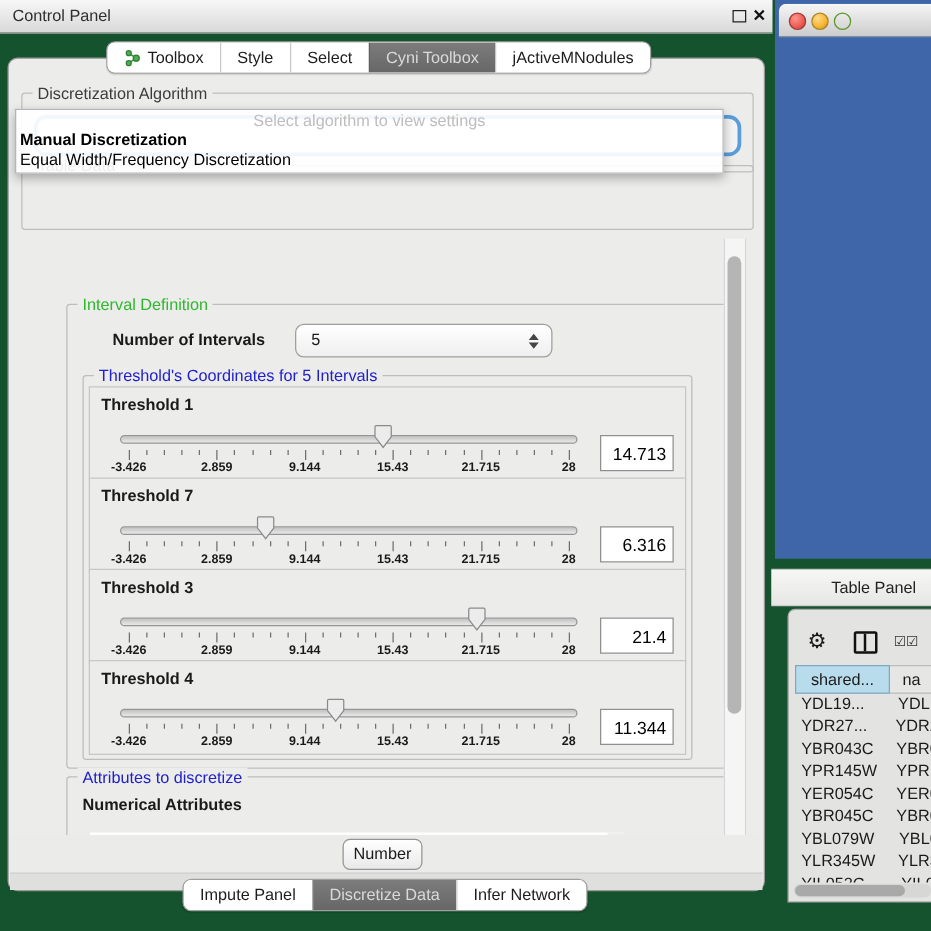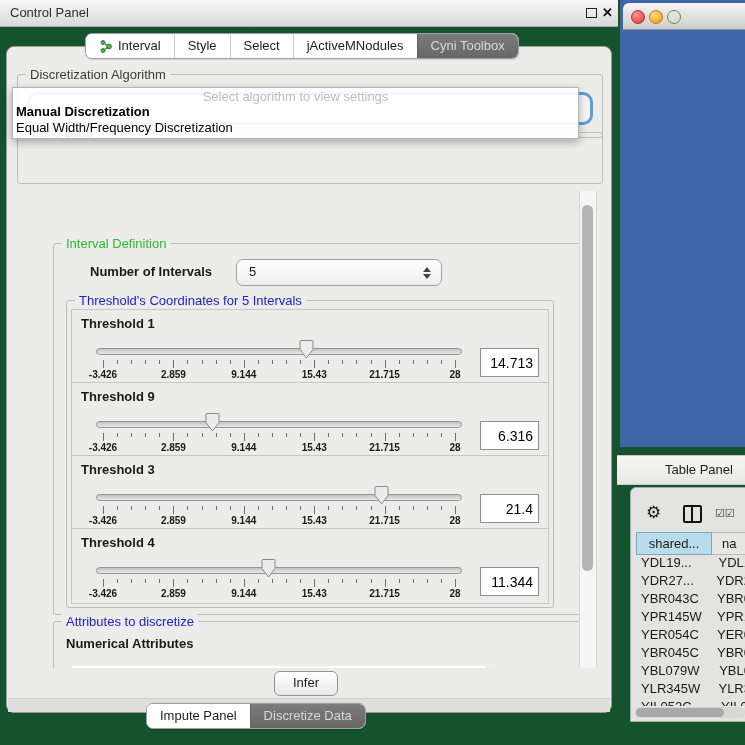--- a/index.html
+++ b/index.html
@@ -101,33 +101,33 @@
 
   <div class="abs seg" id="top-tabs" style="left:85px;top:33px;z-index:6">
       <div class="seg-item">
         <svg width="14" height="15" viewBox="0 0 14 15">
           <line x1="4" y1="3.5" x2="10" y2="7.5" stroke="#3e8e41" stroke-width="1.3"></line>
           <line x1="4" y1="11.5" x2="10" y2="7.5" stroke="#3e8e41" stroke-width="1.3"></line>
           <circle cx="4" cy="3.5" r="2" fill="#4caf50" stroke="#2e7d32"></circle>
           <circle cx="4" cy="11.5" r="2" fill="#4caf50" stroke="#2e7d32"></circle>
           <circle cx="10" cy="7.5" r="2.4" fill="#4caf50" stroke="#2e7d32"></circle>
         </svg>
-        <span>Interval</span>
+        <span>Toolbox</span>
       </div>
       <div class="seg-item">
         <span>Style</span>
       </div>
       <div class="seg-item">
         <span>Select</span>
-      </div>
-      <div class="seg-item">
-        <span>jActiveMNodules</span>
       </div>
       <div class="seg-item sel">
         <span>Cyni Toolbox</span>
+      </div>
+      <div class="seg-item">
+        <span>jActiveMNodules</span>
       </div>
     </div>
 
   <div class="abs" id="outer-panel">
 
     <div class="group" style="left:10px;top:27px;width:584px;height:62px;">
       <div class="group-title" style="color:#3c3c3c;">Discretization Algorithm</div>
       <div class="combo" style="left:9px;top:17px;width:560px;height:27px;border:3px solid #5b9dd9;border-radius:10px;background:#f4f4f4;"></div>
     </div>
 
@@ -188,21 +188,21 @@
                   <div class="tick-label" style="left: 188.2px;">15.43</div>
                   <div class="tick-label" style="left: 258.6px;">21.715</div>
                   <div class="tick-label" style="left: 329px;">28</div>
                   <div class="thumb" style="left: 202.673px;"><svg width="15" height="20" viewBox="0 0 15 20">
                       <path d="M2,1.5 H13 Q14,1.5 14,2.5 V10.5 L7.5,19 L1,10.5 V2.5 Q1,1.5 2,1.5 Z" fill="#ececec" stroke="#8a8a8a" stroke-width="1"></path>
                     </svg></div>
                 </div>
                 <input class="value-field" type="text" readonly="" value="14.713" style="">
               </div>
               <div class="th-row" style="top: 73px;">
-                <div class="th-label">Threshold 9</div>
+                <div class="th-label">Threshold 7</div>
                 <div class="slider-zone">
                   <div class="track"></div>
                   <div class="tick major" style="left: 7px;"></div>
                   <div class="tick" style="left: 21.08px;"></div>
                   <div class="tick" style="left: 35.16px;"></div>
                   <div class="tick" style="left: 49.24px;"></div>
                   <div class="tick" style="left: 63.32px;"></div>
                   <div class="tick major" style="left: 77.4px;"></div>
                   <div class="tick" style="left: 91.48px;"></div>
                   <div class="tick" style="left: 105.56px;"></div>
@@ -334,40 +334,43 @@
           
         </div>
       </div>
     </div>
 
     <div class="abs sb-v-track" style="left:572px;top:144px;width:16px;height:477px;">
       <div class="sb-thumb" style="position:absolute;left:2px;top:14px;width:11px;height:366px;"></div>
     </div>
 
     <div class="abs" id="apply-strip">
-      <div id="apply-btn">Infer</div>
+      <div id="apply-btn">Number</div>
     </div>
     <div class="abs" id="lower-strip"></div>
   </div>
 
   <div class="abs" id="algo-popup">
     <div class="ph">Select algorithm to view settings</div>
     <div id="popup-options">
         <div class="popup-opt" style="top: 16px; font-weight: bold;">Manual Discretization</div>
         <div class="popup-opt" style="top: 32px;">Equal Width/Frequency Discretization</div>
       </div>
   </div>
 
   <div class="abs seg" id="bottom-tabs" style="left:146px;top:703px;z-index:6">
       <div class="seg-item">
         <span>Impute Panel</span>
       </div>
       <div class="seg-item sel">
         <span>Discretize Data</span>
       </div>
+      <div class="seg-item">
+        <span>Infer Network</span>
+      </div>
     </div>
 
   <div class="abs" id="net-window">
     <div class="abs" id="net-titlebar">
       <div class="light" style="left:8px;background:radial-gradient(circle at 35% 30%,#ff938c,#ec5c54 60%,#b33a33);border:1px solid #a33831;"></div>
       <div class="light" style="left:26px;background:radial-gradient(circle at 35% 30%,#ffd98a,#f7b530 60%,#bb8a1e);border:1px solid #ab841f;"></div>
       <div class="light" style="left:44px;background:radial-gradient(circle at 35% 30%,#c3ee96,#7ed03c 60%,#5a9e27;);border:1px solid #5c9729;"></div>
     </div>
 
   </div>

